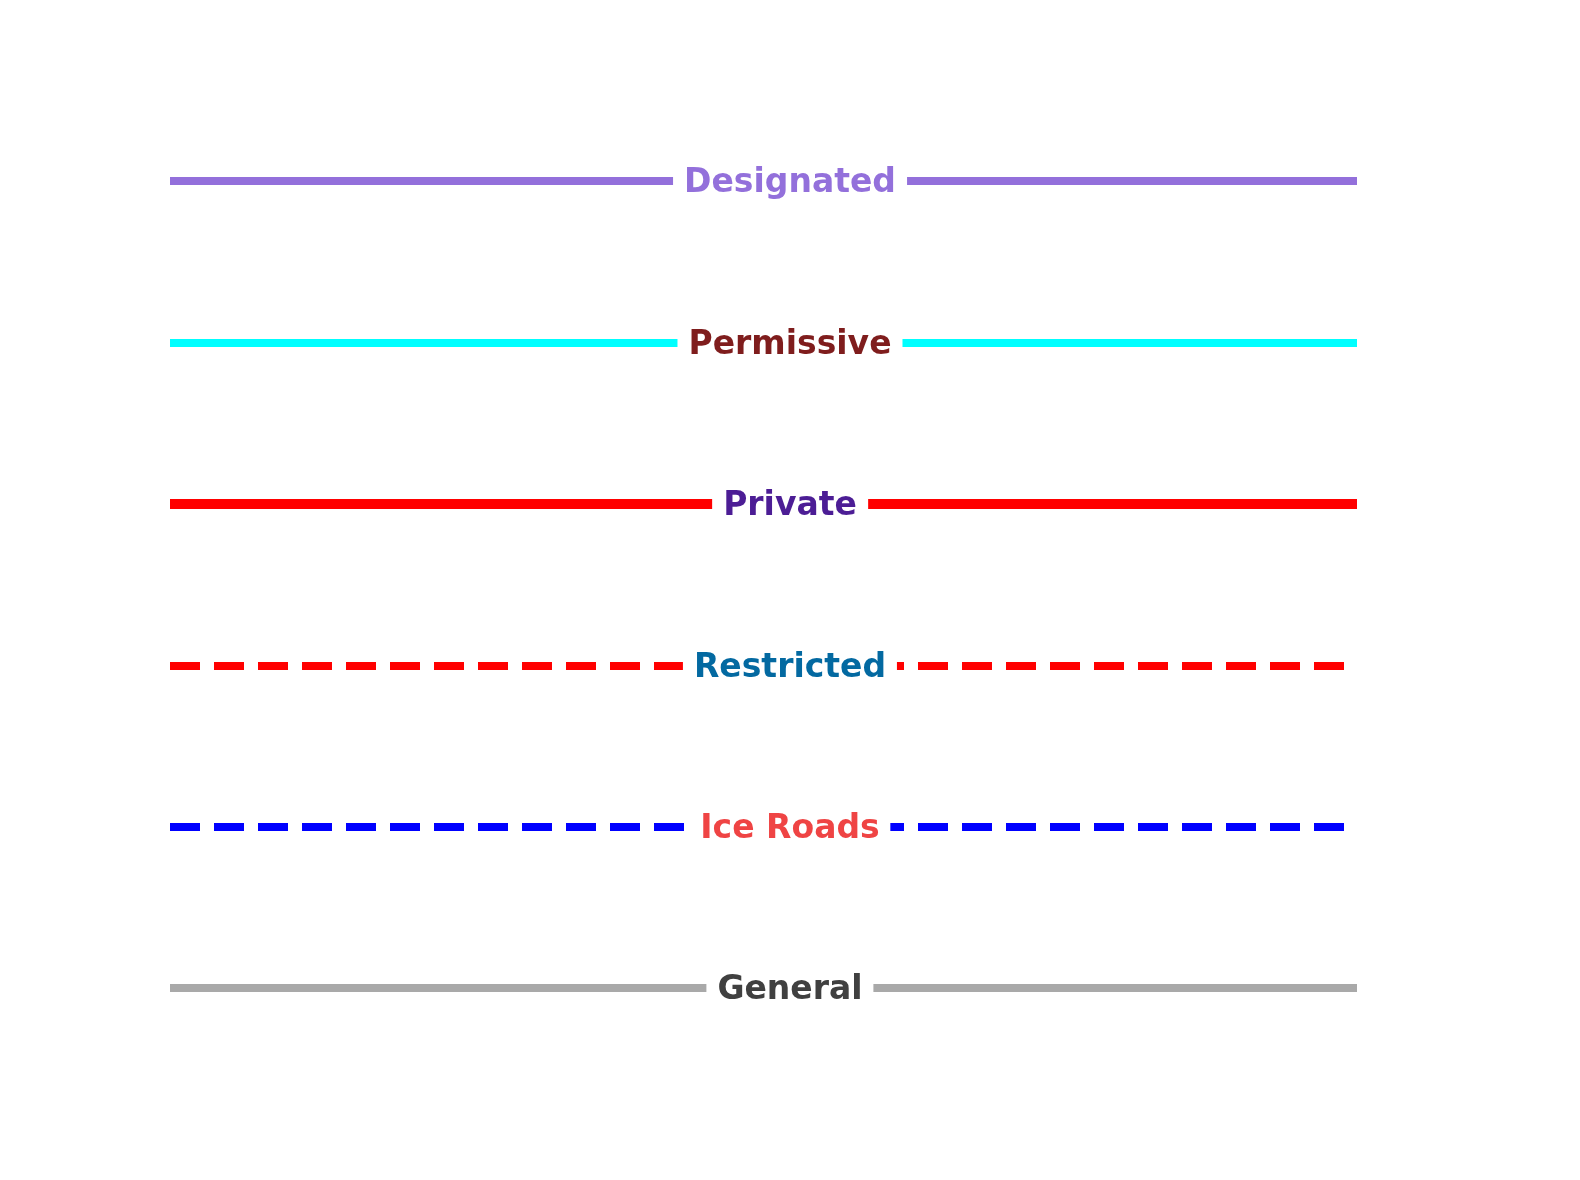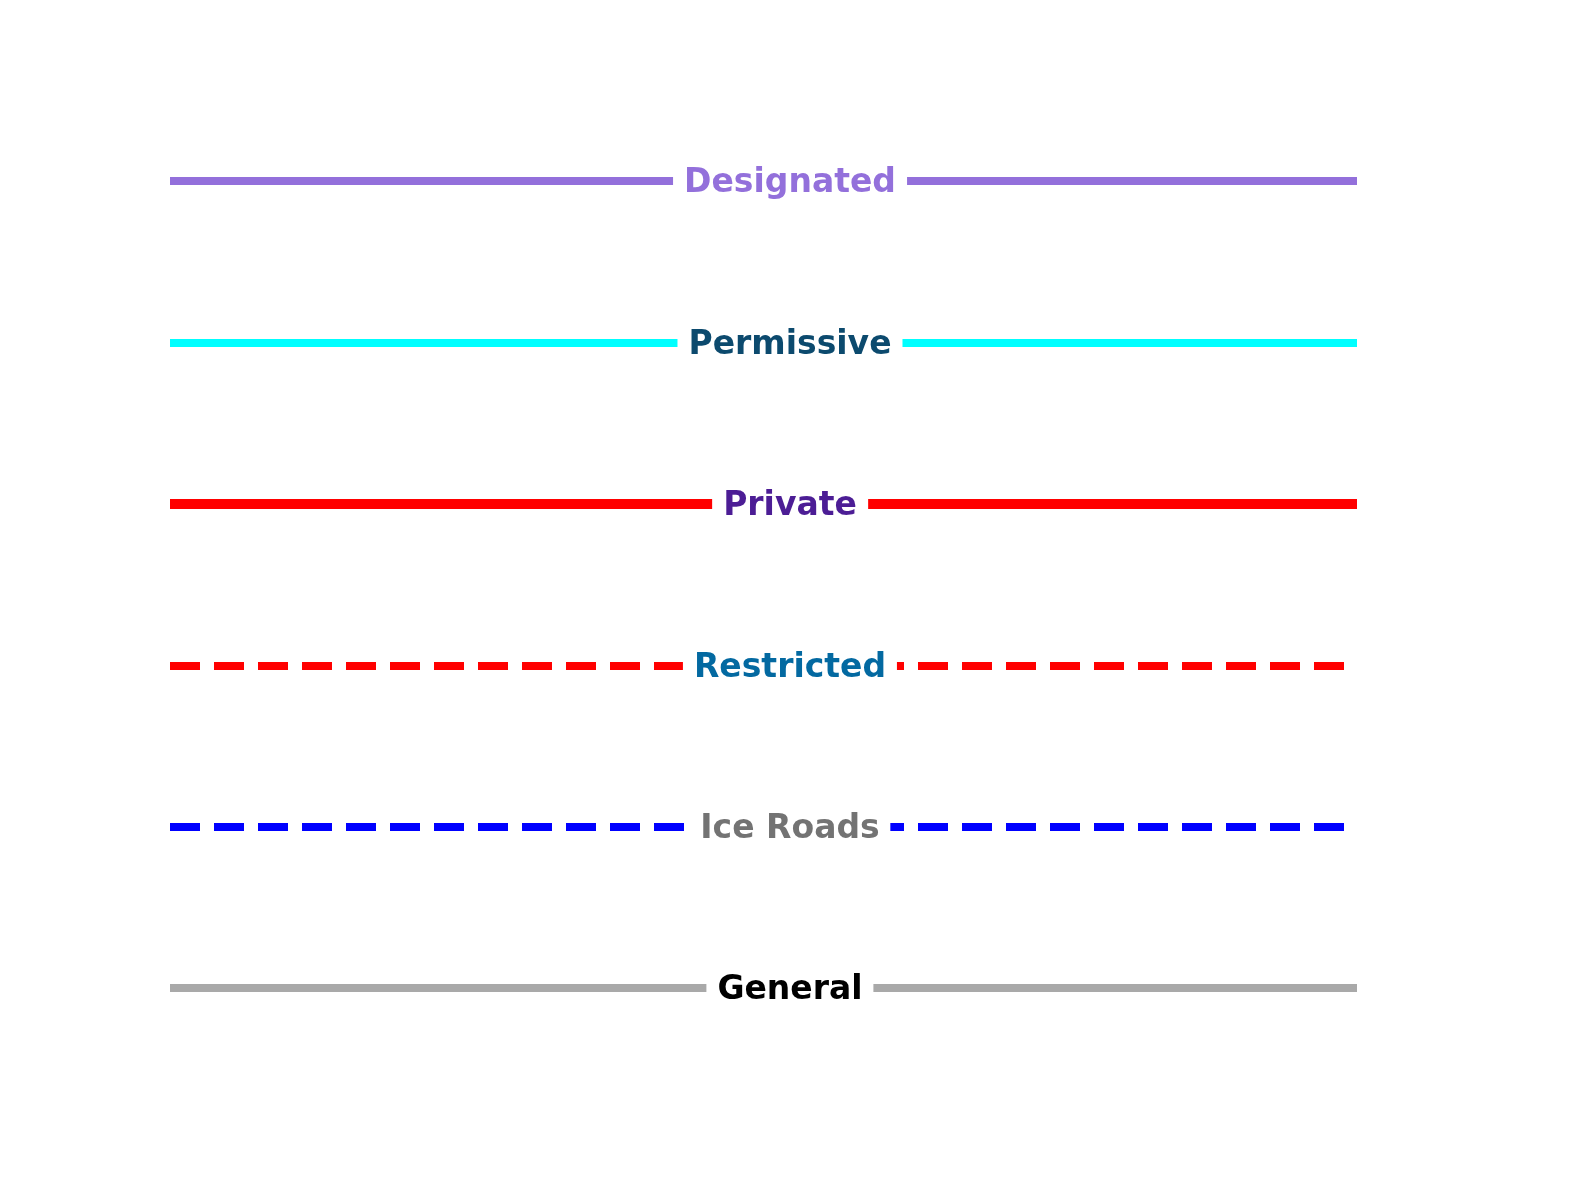--- a/index.html
+++ b/index.html
@@ -43,36 +43,36 @@
 
 <div id="canvas">
 
   <div class="legend-row" style="top: 181px;">
     <div class="legend-line" style="height: 8px; top: -4px; background: rgb(147, 112, 219);"></div>
     <div class="legend-label" style="color: rgb(147, 112, 219);">Designated</div>
   </div>
 
   <div class="legend-row" style="top: 343px;">
     <div class="legend-line" style="height: 8px; top: -4px; background: rgb(0, 255, 255);"></div>
-    <div class="legend-label" style="color: #0c4a6e;">Permissive</div>
+    <div class="legend-label" style="color: #7f1d1d;">Permissive</div>
   </div>
 
   <div class="legend-row" style="top: 504px;">
     <div class="legend-line" style="height: 10px; top: -5px; background: rgb(255, 0, 0);"></div>
     <div class="legend-label" style="color: #4c1d95;">Private</div>
   </div>
 
   <div class="legend-row" style="top: 666px;">
     <div class="legend-line" style="height: 8px; top: -4px; background: repeating-linear-gradient(to right, rgb(255, 0, 0) 0px, rgb(255, 0, 0) 30px, transparent 30px, transparent 44px);"></div>
     <div class="legend-label" style="color: #0369a1;">Restricted</div>
   </div>
 
   <div class="legend-row" style="top: 827px;">
     <div class="legend-line" style="height: 8px; top: -4px; background: repeating-linear-gradient(to right, rgb(0, 0, 255) 0px, rgb(0, 0, 255) 30px, transparent 30px, transparent 44px);"></div>
-    <div class="legend-label" style="color: #737373;">Ice Roads</div>
+    <div class="legend-label" style="color: #ef4444;">Ice Roads</div>
   </div>
 
   <div class="legend-row" style="top: 988px;">
     <div class="legend-line" style="height: 8px; top: -4px; background: rgb(169, 169, 169);"></div>
-    <div class="legend-label" style="color: #000000;">General</div>
+    <div class="legend-label" style="color: #404040;">General</div>
   </div>
 
 </div>
 
 </body></html>

